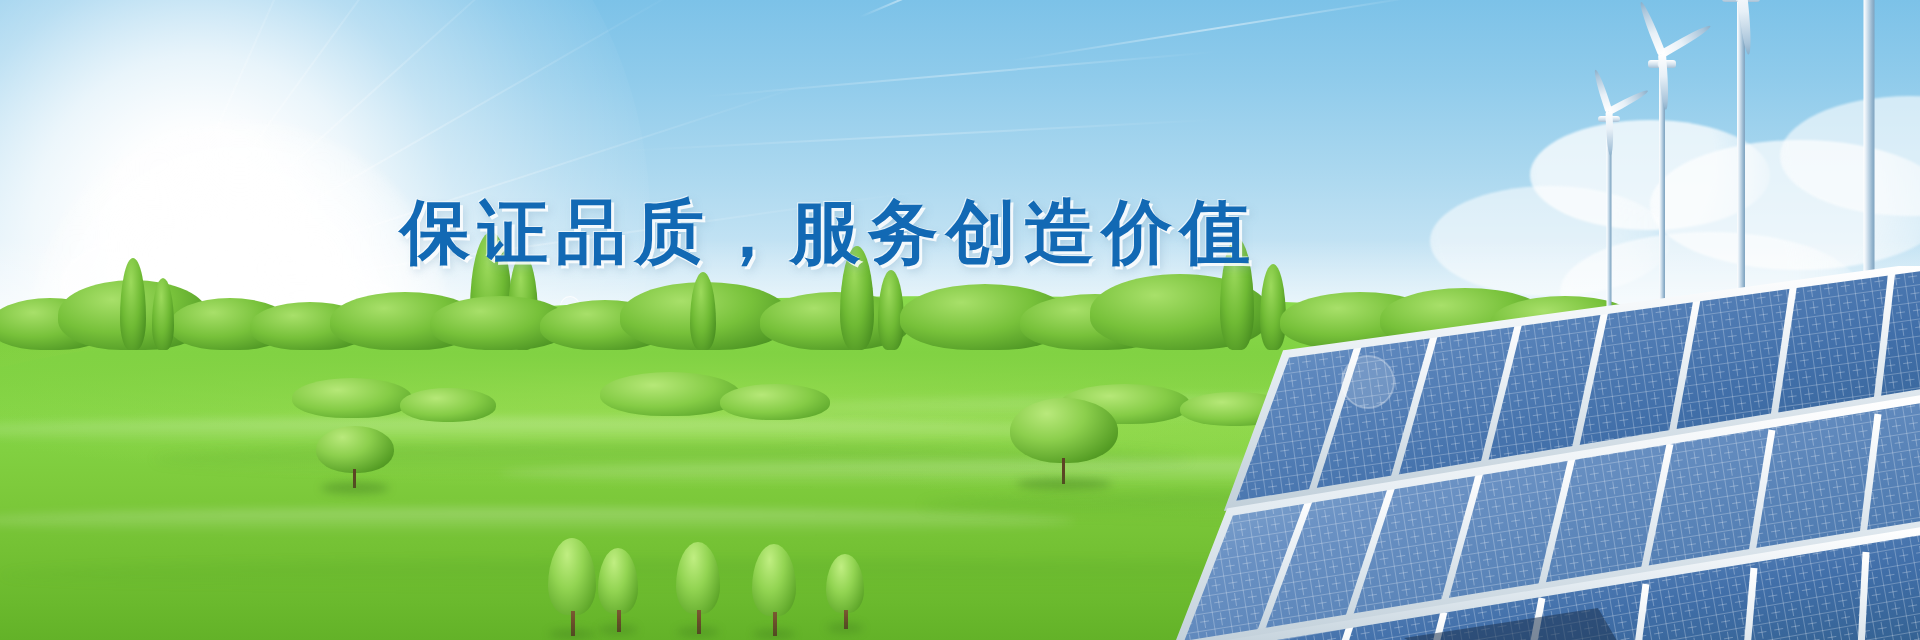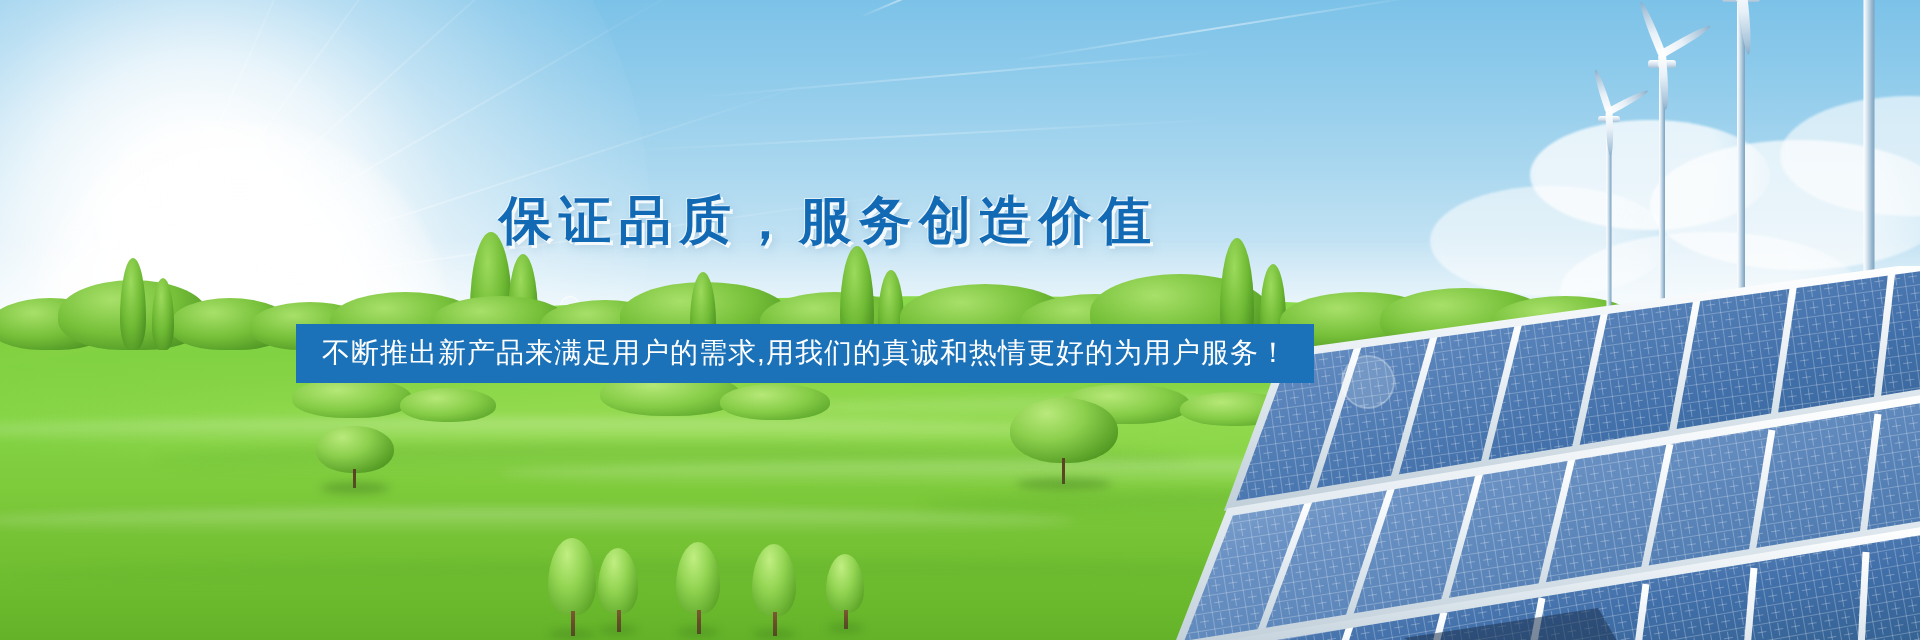--- a/index.html
+++ b/index.html
@@ -185,21 +185,21 @@
     position:absolute;right:-8px;bottom:-6px;
     width:760px;height:380px;
     overflow:hidden;
   }
   .solar svg{display:block;}
 
   
   .headline{
     position:absolute;left:0;right:0;top:186px;
     text-align:center;
-    font-size:52px;
+    font-size:70px;
     font-weight:bold;
     letter-spacing:8px;
     color:#1269b4;
     text-shadow:
       3px 3px 0 rgba(255,255,255,.85),
       -1px -1px 0 rgba(255,255,255,.6),
       4px 5px 8px rgba(120,160,190,.35);
     white-space:nowrap;
     padding-right:310px;
     box-sizing:border-box;
@@ -488,17 +488,14 @@
         </g>
         <polygon points="10,386 760,264 760,380" fill="none" stroke="url(#frame)" stroke-width="8"></polygon>
       </g>
 
       <polygon points="236,372 430,342 452,380 250,380" fill="#1e3350" opacity="0.55"></polygon>
     </svg>
   </div>
 
   <div class="headline">保证品质，服务创造价值</div>
 
-  <div class="subbar">
-    <div class="subbar-inner">不断推出新产品来满足用户的需求,用我们的真诚和热情更好的为用户服务！</div>
-  </div>
 
 </div>
 
 </body></html>

